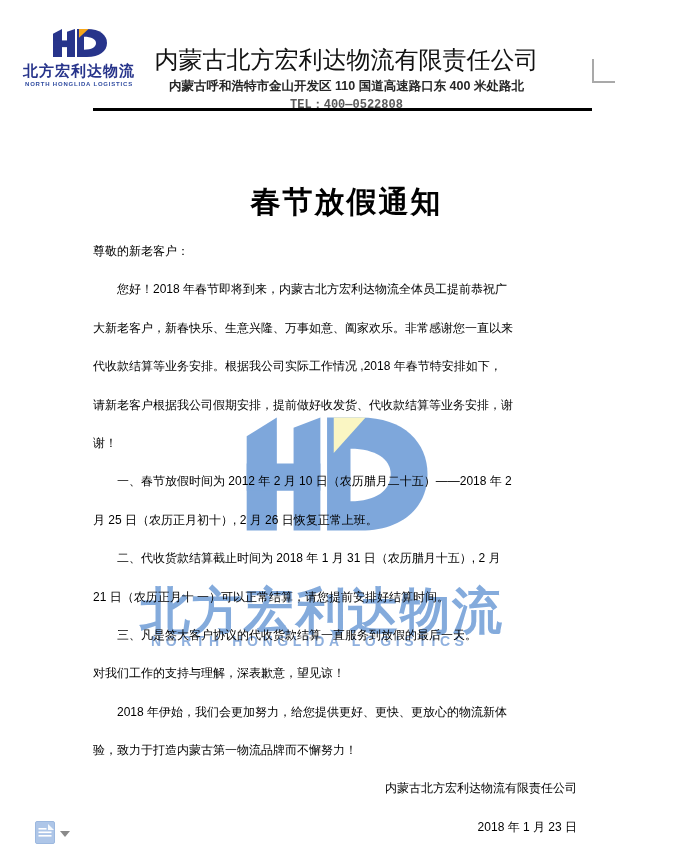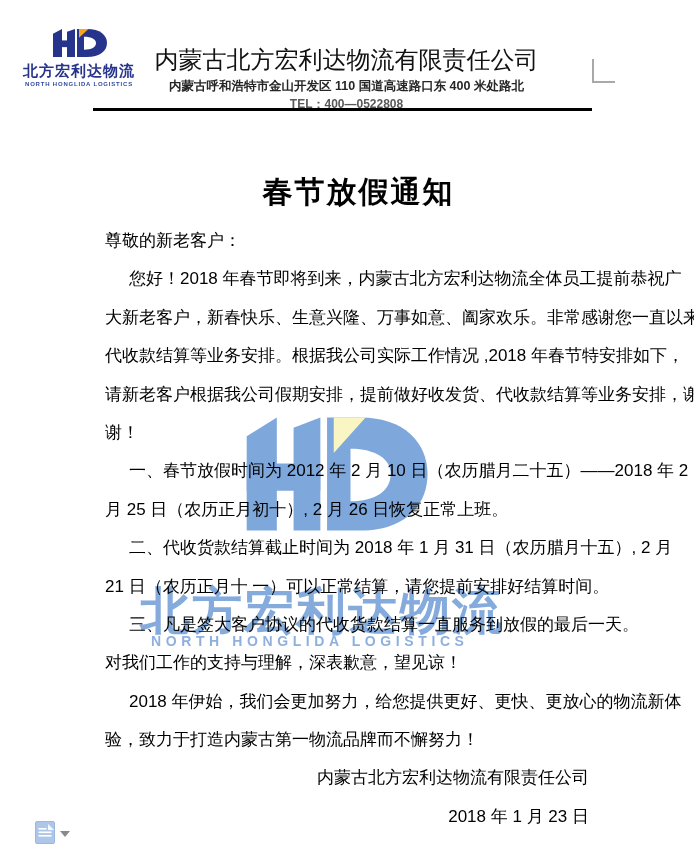--- a/index.html
+++ b/index.html
@@ -13,41 +13,41 @@
            font-weight:bold;font-size:15px;letter-spacing:1px;color:#27348B;white-space:nowrap;}
   .logo-en{position:absolute;left:0;top:69px;width:118px;text-align:center;
            font-weight:bold;font-size:6px;letter-spacing:0.8px;color:#2f4ba0;white-space:nowrap;}
 
   .company-name{position:absolute;left:93px;top:44px;width:507px;text-align:center;
                 font-family:"Liberation Serif","DejaVu Serif",serif;
                 font-size:24px;color:#111;white-space:nowrap;}
   .addr{position:absolute;left:93px;top:78px;width:507px;text-align:center;
         font-weight:bold;font-size:12.5px;color:#262626;white-space:nowrap;}
   .tel{position:absolute;left:93px;top:96px;width:507px;text-align:center;
-       font-weight:bold;font-size:12px;color:#595959;white-space:nowrap;}
+       font-weight:bold;font-size:12px;color:#595959;white-space:nowrap;font-family:Liberation Mono, monospace;}
   .head-rule{position:absolute;left:93px;top:108px;width:499px;height:2.5px;background:#000;}
 
   
   .mark-v{position:absolute;left:592px;top:59px;width:1.5px;height:23px;background:#a9a9a9;}
   .mark-h{position:absolute;left:592px;top:81px;width:23px;height:1.5px;background:#a9a9a9;}
 
   
   .wm{position:absolute;z-index:0;}
   .wm-logo{left:240px;top:409px;width:221px;height:130px;}
   .wm-cn{left:140px;top:578px;font-size:50px;font-weight:bold;color:#7EA7DB;
          letter-spacing:2px;white-space:nowrap;opacity:.95;}
   .wm-en{left:151px;top:633px;font-size:14px;font-weight:bold;color:#8FB0DE;
          letter-spacing:4.6px;white-space:nowrap;}
 
   
-  .doc{position:absolute;z-index:1;left:93px;top:172px;width:507px;margin-left:12px;}
+  .doc{position:absolute;z-index:1;left:93px;top:182px;width:507px;}
   .doc-title{text-align:center;font-size:30px;font-weight:bold;color:#000;
              letter-spacing:2px;white-space:nowrap;}
   .body-lines{position:absolute;left:0;top:50px;width:507px;
-              font-size:17px;line-height:38.4px;color:#000;}
+              font-size:12px;line-height:38.4px;color:#000;}
   .line{height:38.4px;white-space:nowrap;}
   .line.indent{padding-left:24px;}
   .line.right{text-align:right;padding-right:23px;}
 
   
   .page-icon{position:absolute;left:35px;top:821px;width:20px;height:23px;cursor:pointer;}
   .dd-arrow{position:absolute;left:60px;top:831px;width:0;height:0;cursor:pointer;
             border-left:5px solid transparent;border-right:5px solid transparent;
             border-top:6px solid #8a8a8a;}
 </style>

